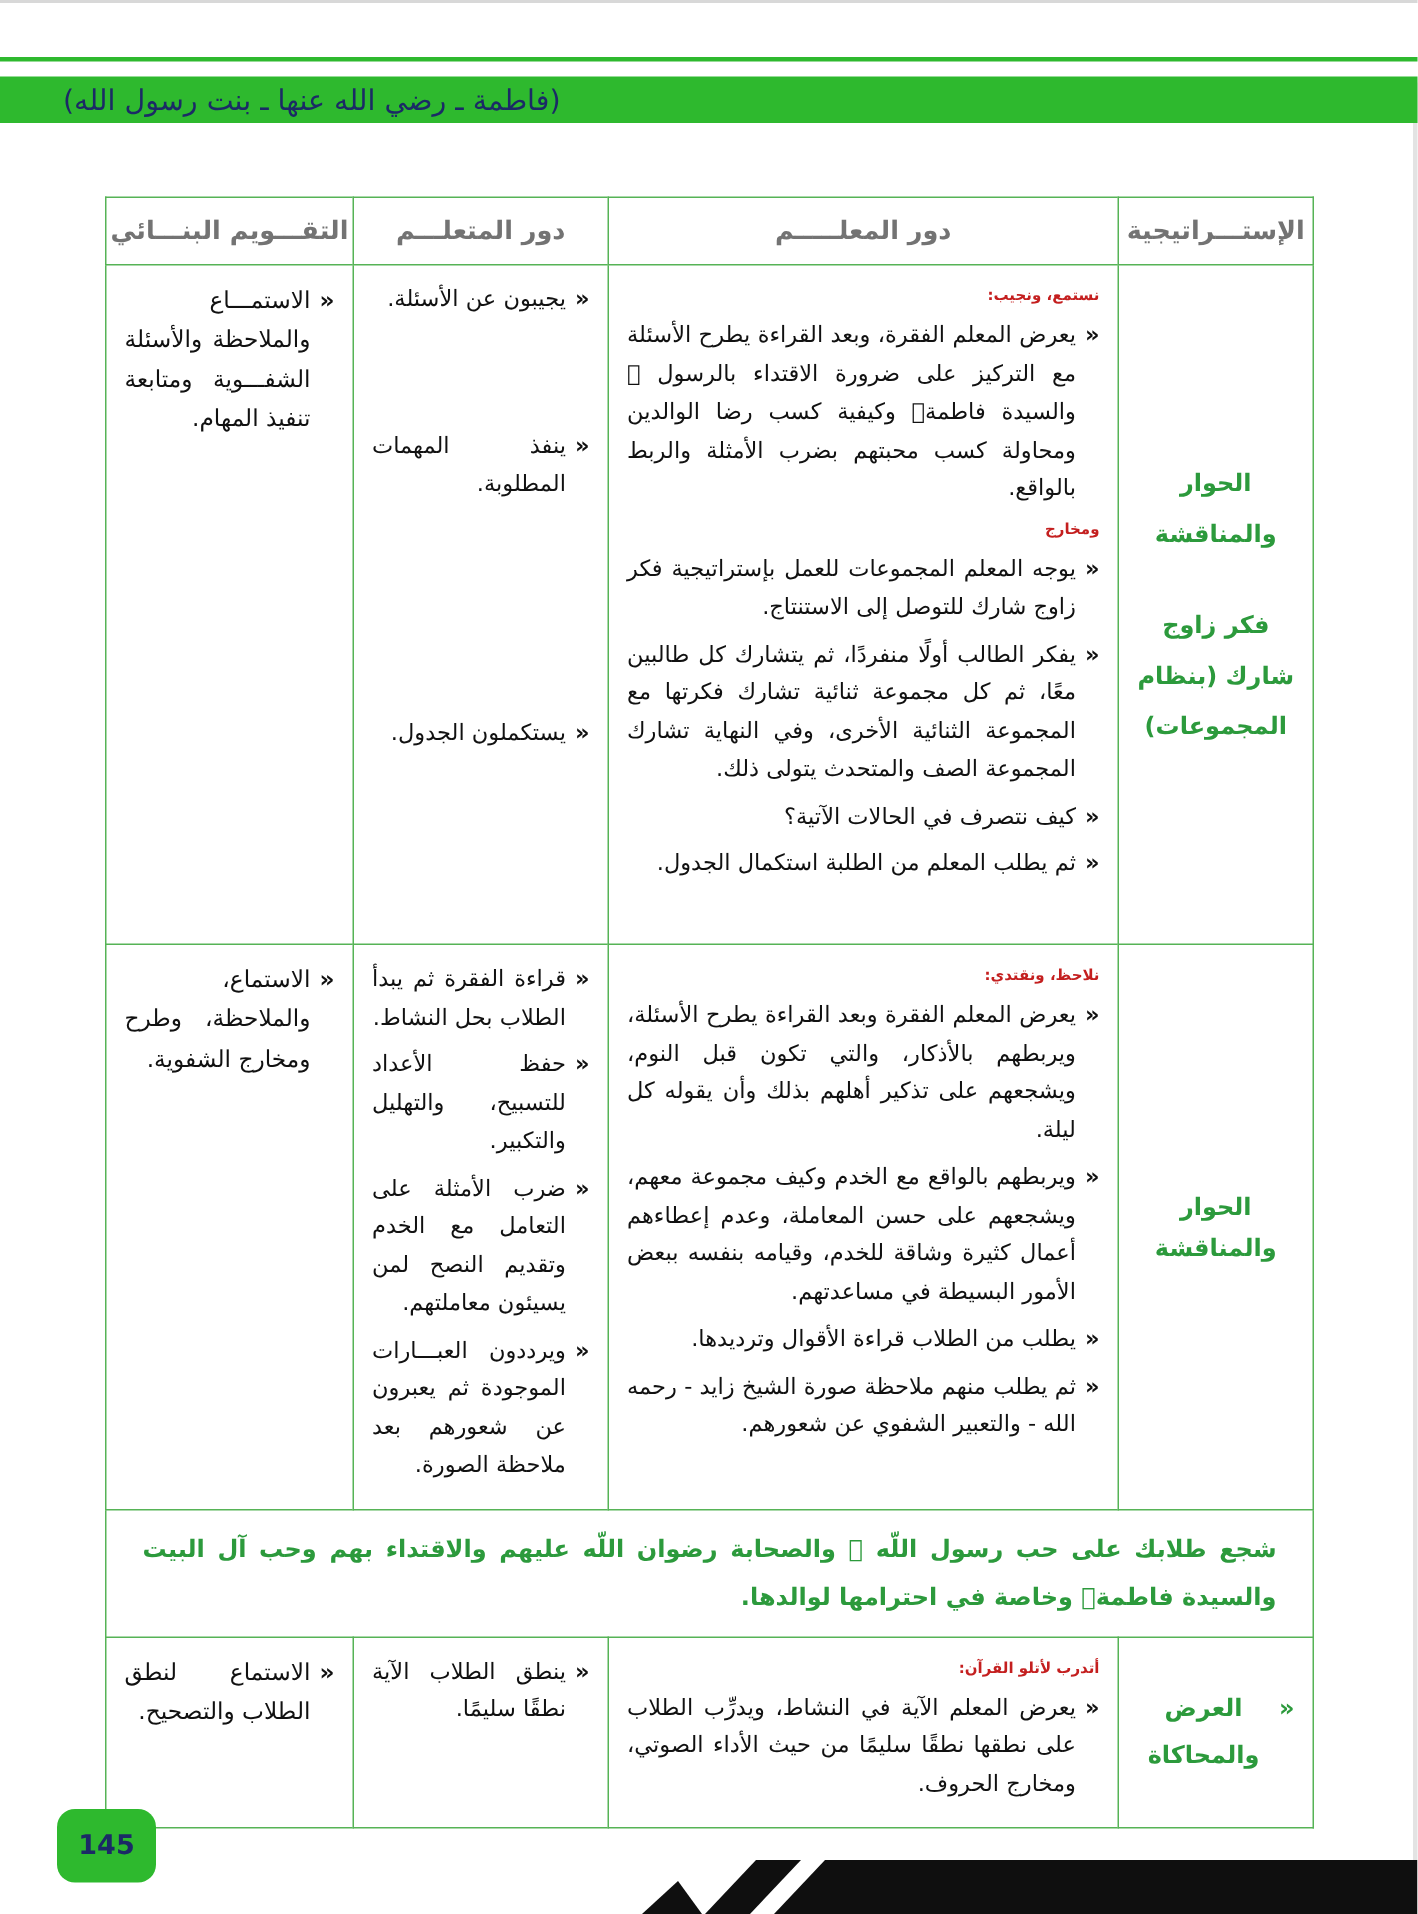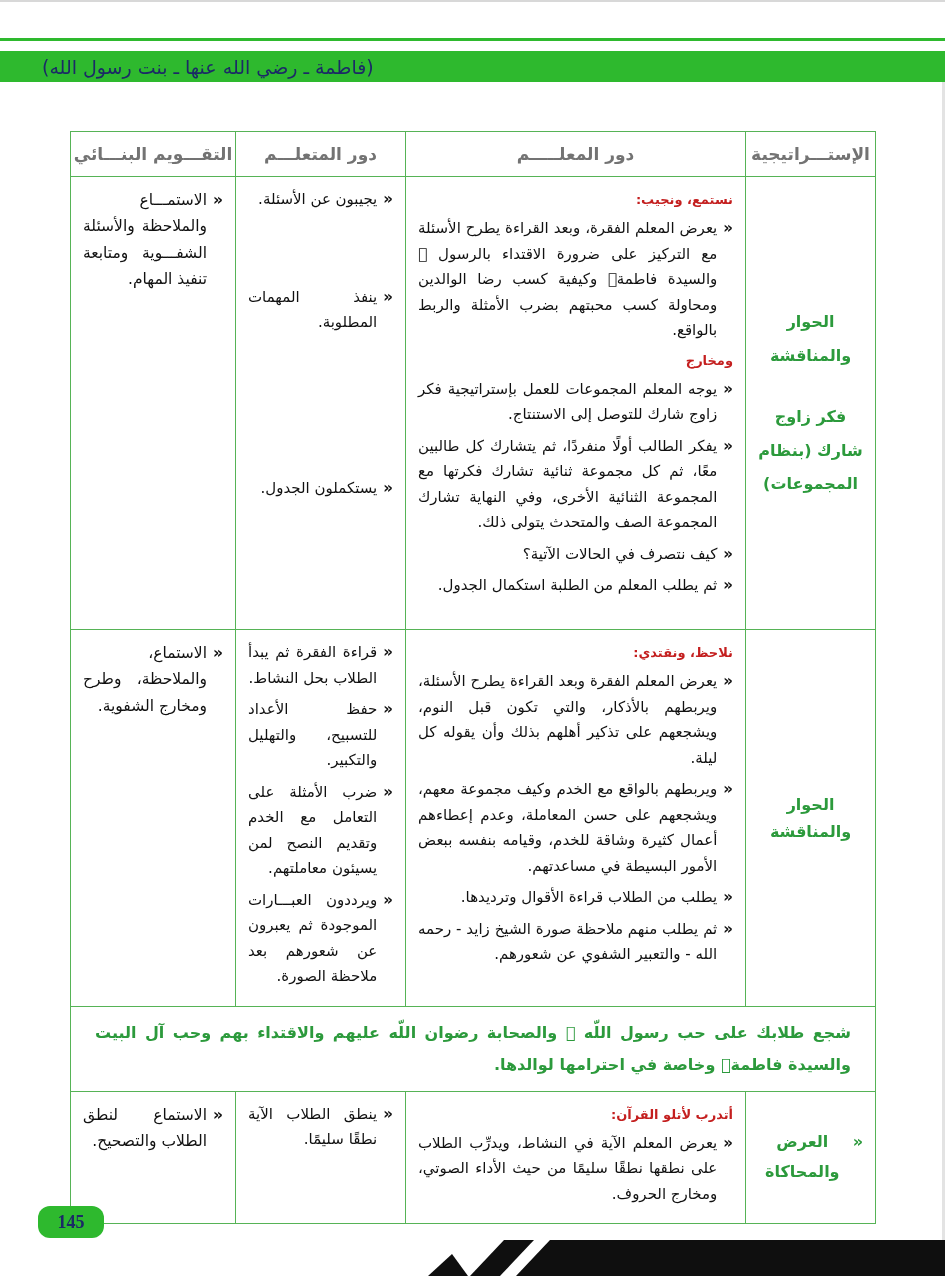--- a/index.html
+++ b/index.html
@@ -40,35 +40,35 @@
 
   .cell { vertical-align:top; padding:10px 12px; font-size:15px; line-height:1.7; }
   .teach, .learn, .assess { text-align:justify; }
   .assess { font-size:15.5px; }
 
   .strat { vertical-align:middle; text-align:center;
            color:#2c9a3c; font-weight:bold; font-size:16px; }
   .strat-group { display:flex; flex-direction:column; gap:28px; line-height:2.1; }
   .strat-inline { display:flex; gap:6px; justify-content:center; line-height:1.9; }
 
-  .h-red { color:#c41f1f; font-weight:bold; font-size:13px; margin:2px 0 5px; }
+  .h-red { color:#c41f1f; font-weight:bold; font-size:10px; margin:2px 0 5px; }
   .li { display:flex; gap:6px; margin-bottom:6px; }
   .blt { flex:0 0 auto; font-weight:bold; }
   .txt { flex:1 1 auto; text-align:justify; }
 
   .mt-72 { margin-top:72px; } .mt-140 { margin-top:140px; }
 
   .note { vertical-align:middle;padding-left:12px; }
   .note-text { color:#2c9a3c; font-weight:bold; font-size:16px;
                line-height:2; text-align:justify; padding:0 12px; }
 
   .page-badge {
-    position:absolute; left:38px; top:1206px; width:66px; height:32px;
+    position:absolute; left:38px; top:1206px; width:66px; height:49px;
     background:#2eb92e; border-radius:12px;
-    display:flex; align-items:center; justify-content:center;font-family:Liberation Serif, serif;
+    display:flex; align-items:center; justify-content:center;
   }
   .page-badge span { color:#1b2a66; font-weight:bold; font-size:18px; }
 
   .footer-art { position:absolute; left:0; bottom:0; width:945px; height:40px; display:block; }
 </style>
 </head>
 <body>
 
 <div class="scan-top"></div>
 <div class="scan-right"></div>

